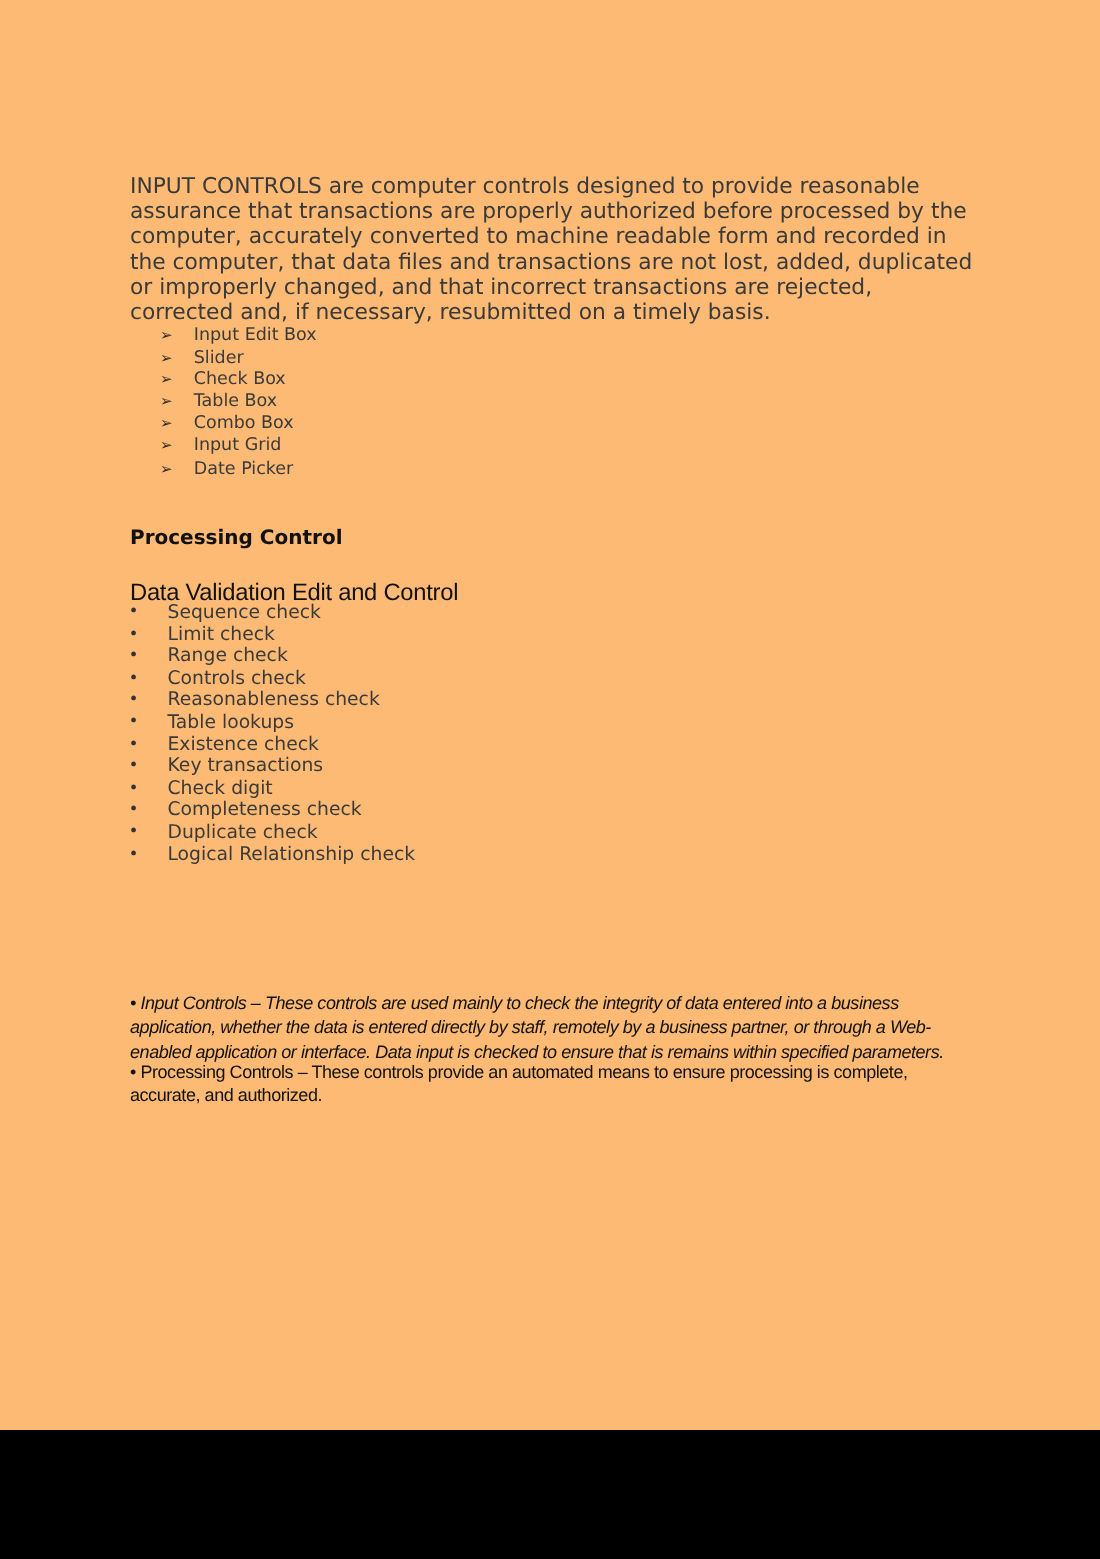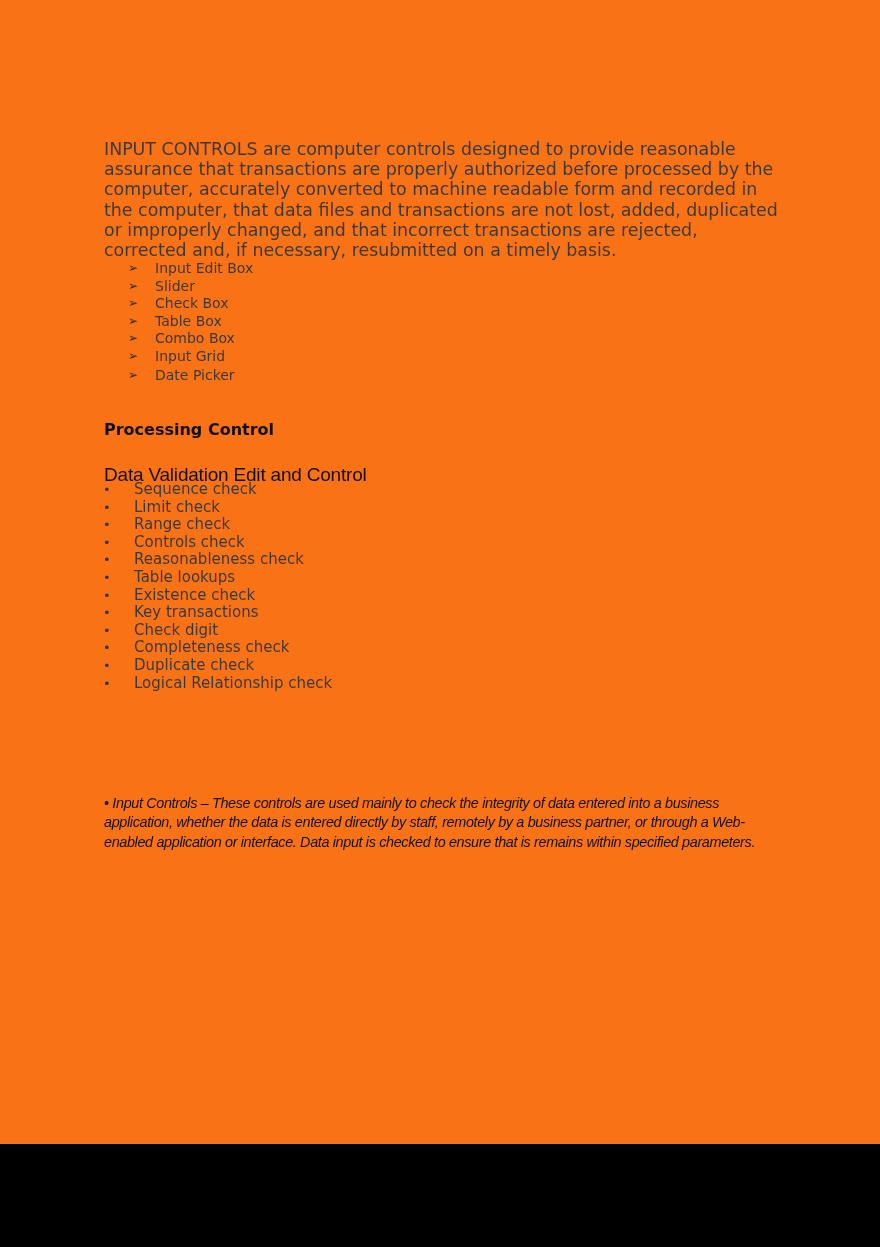--- a/index.html
+++ b/index.html
@@ -12,21 +12,21 @@
       height: 1247px;
       position: relative;
       overflow: hidden;
     }
     .page {
       position: absolute;
       left: 0;
       top: 0;
       width: 880px;
       height: 1144px;
-      background: #f97316;
+      background: #fdba74;
     }
     .bottom-band {
       position: absolute;
       left: 0;
       top: 1144px;
       width: 880px;
       height: 103px;
       background: #000000;
     }
     .intro {
@@ -209,16 +209,17 @@
         <span class="bullet-icon">•</span>
         <span>Duplicate check</span>
       </li>
     <li>
         <span class="bullet-icon">•</span>
         <span>Logical Relationship check</span>
       </li>
   </ul>
 
   <p class="para para-1">• Input Controls – These controls are used mainly to check the integrity of data entered into a business application, whether the data is entered directly by staff, remotely by a business partner, or through a Web-enabled application or interface. Data input is checked to ensure that is remains within specified parameters.</p>
+  <p class="para para-2">• Processing Controls – These controls provide an automated means to ensure processing is complete, accurate, and authorized.</p>
 
 </div>
 
 <div class="bottom-band"></div>
 
 </body></html>

